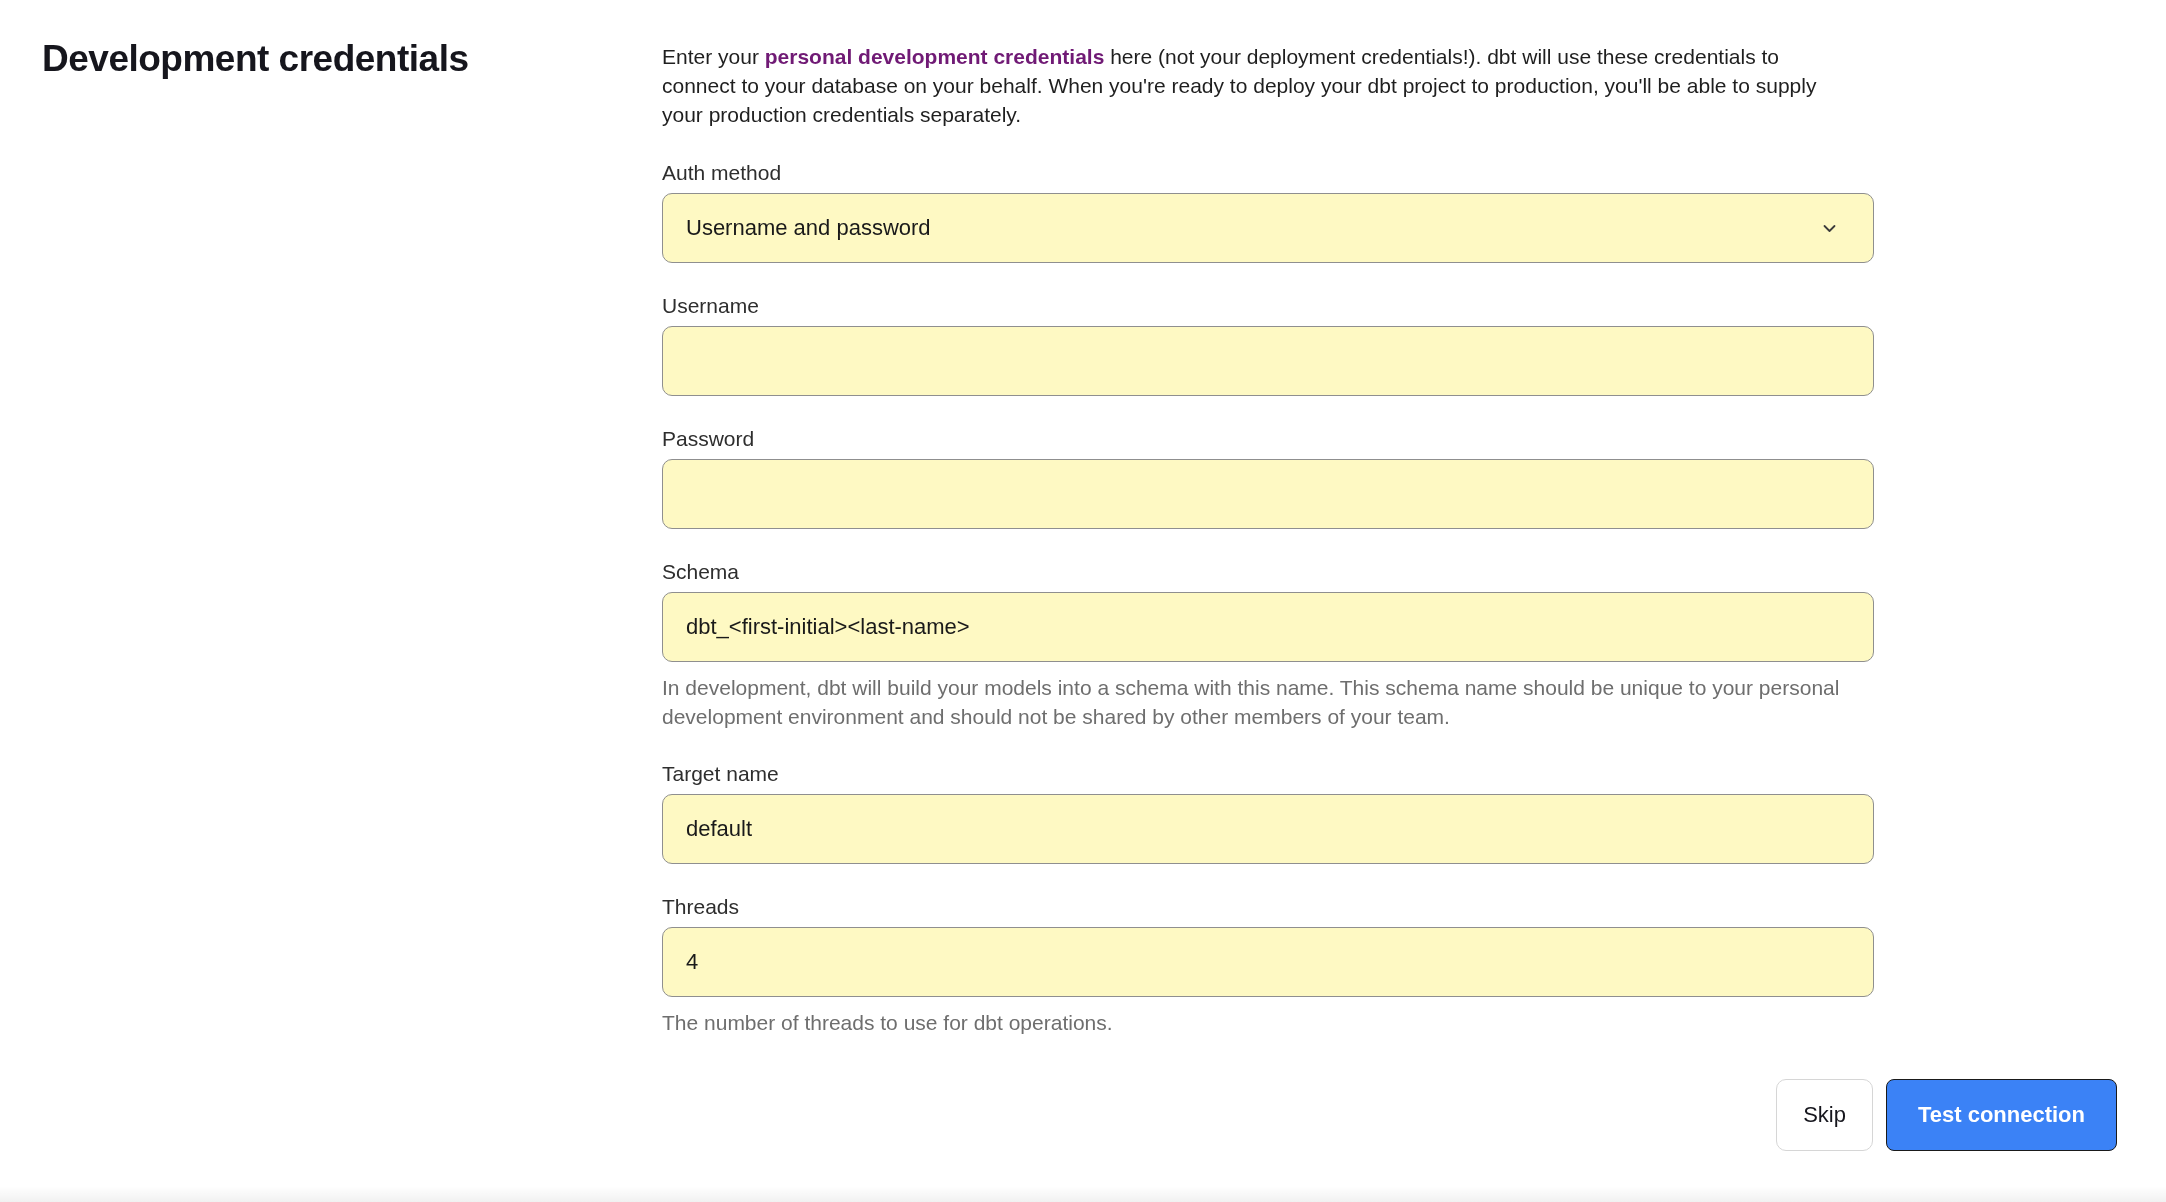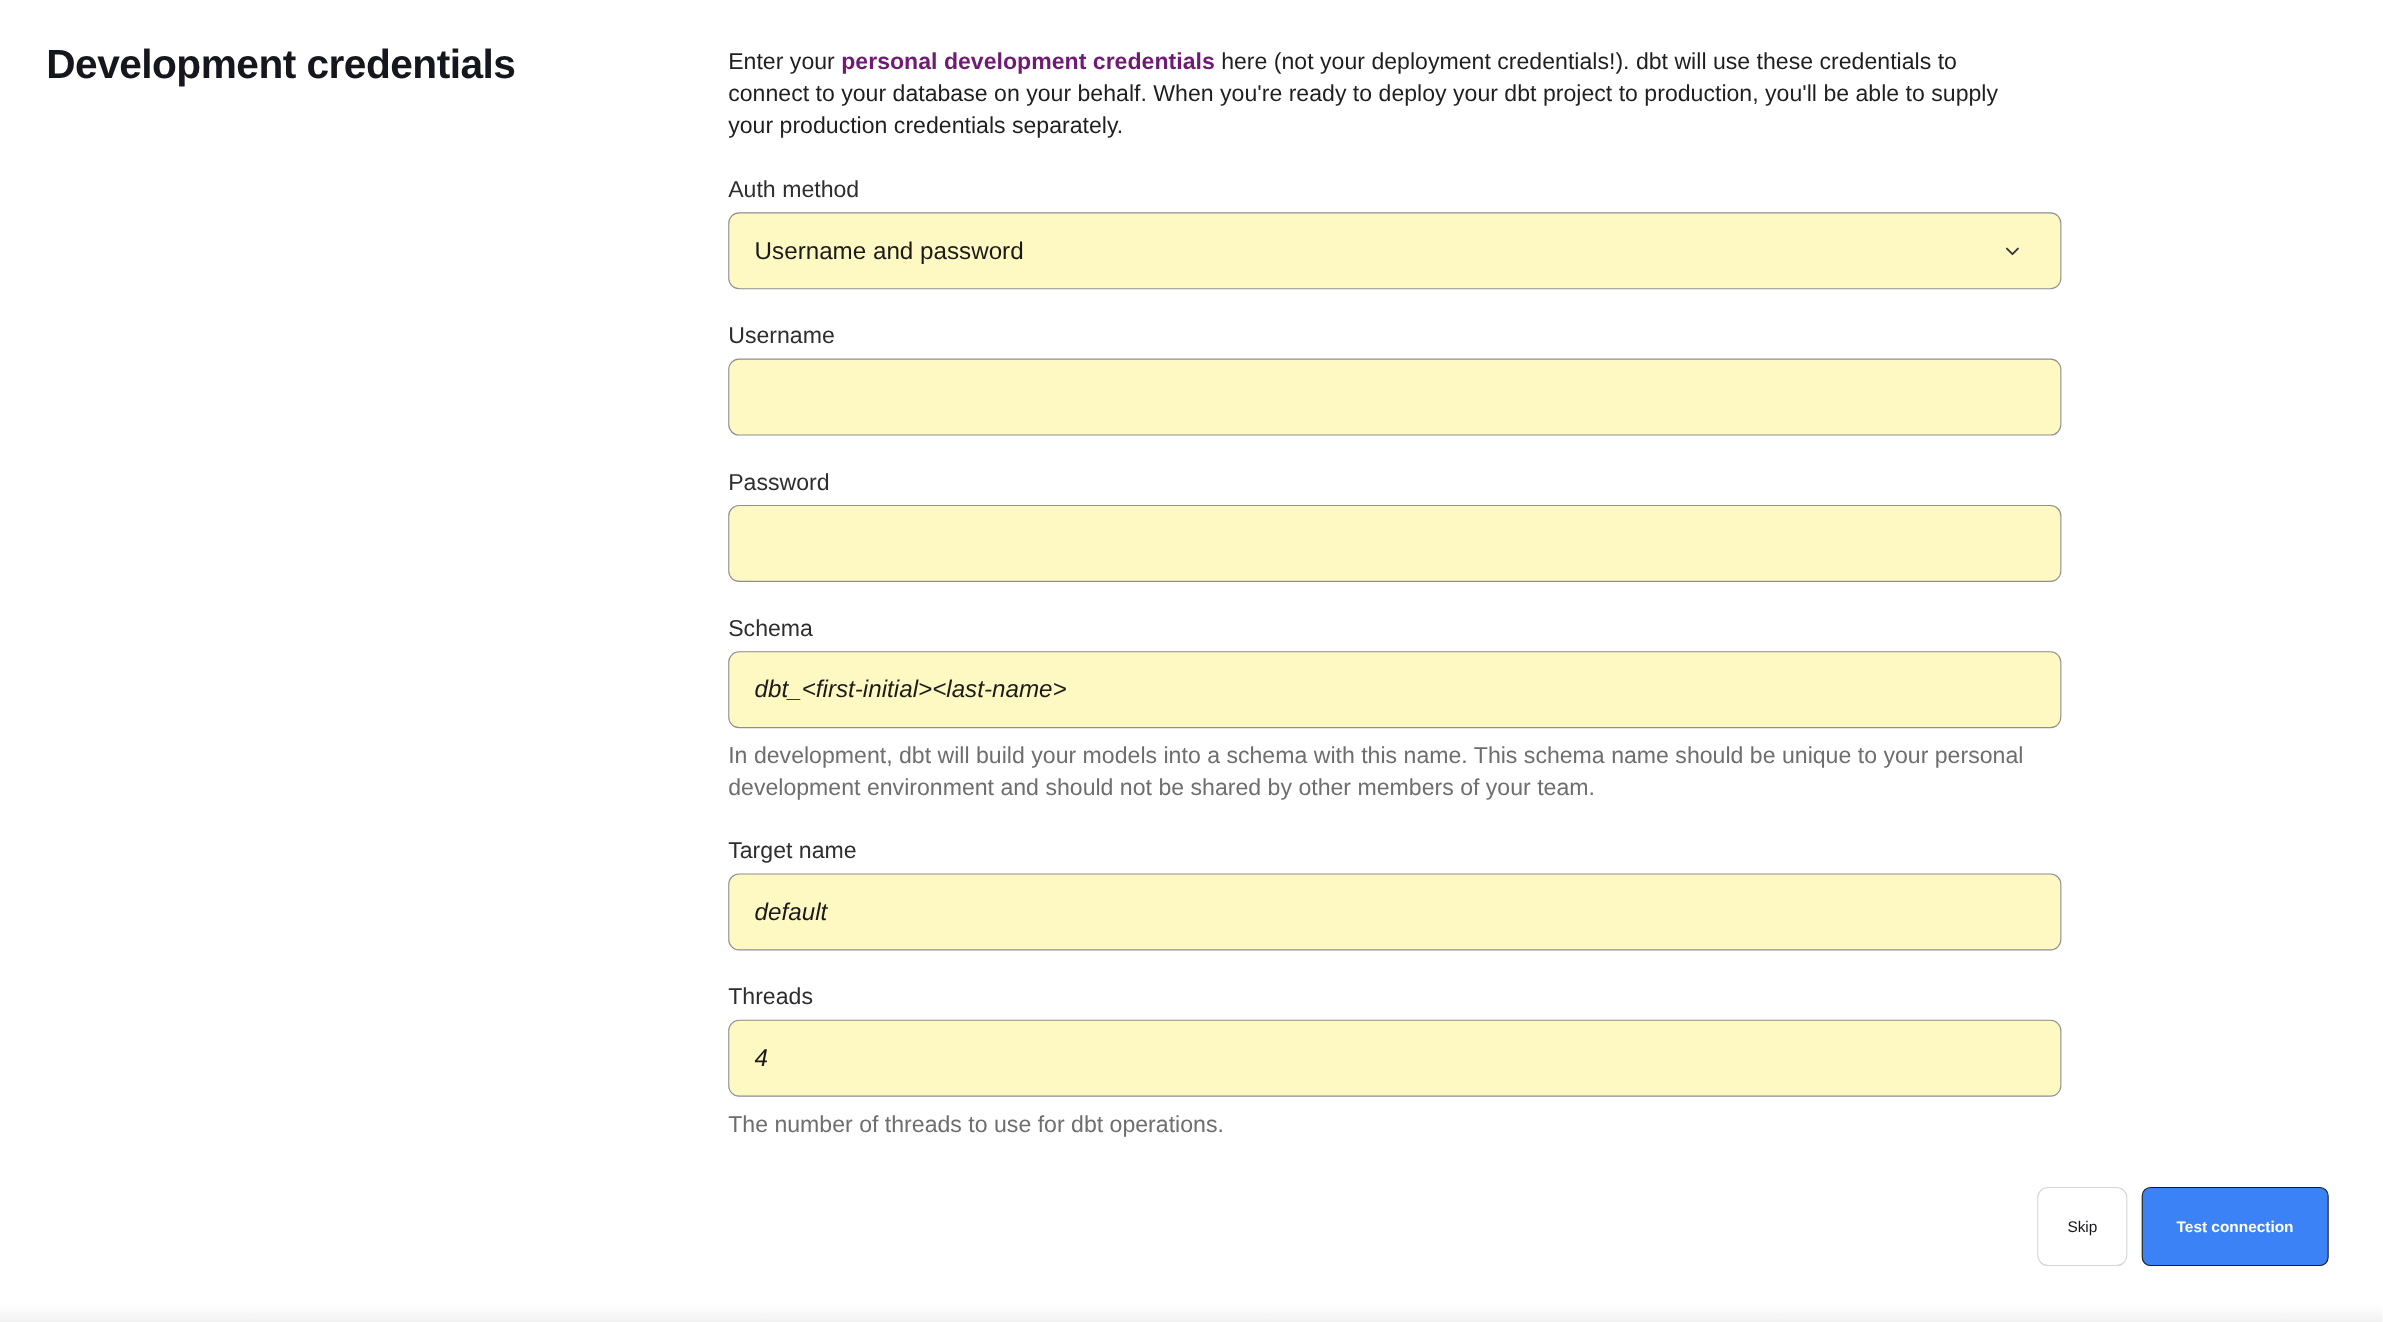--- a/index.html
+++ b/index.html
@@ -65,21 +65,21 @@
     justify-content: space-between;
     cursor: pointer;
   }
   .select-box .chevron {
     display: flex;
     align-items: center;
     margin-right: 11px;
     color: #3c3c3c;
   }
 
-  .text-input { display: block; outline: none; font-style: italic; }
+  .text-input { display: block; outline: none; }
   .text-input::placeholder { color: #9a9a9a; }
 
   .help-text {
     margin-top: 11px;
     font-size: 21px;
     line-height: 29px;
     color: #6e6e6e;
     max-width: 1195px;
   }
 
@@ -88,21 +88,21 @@
     right: 49px;
     bottom: 51px;
     display: flex;
     gap: 13px;
     align-items: center;
   }
   .btn {
     height: 72px;
     border-radius: 10px;
     font-family: "Liberation Sans", sans-serif;
-    font-size: 14px;
+    font-size: 22px;
     cursor: pointer;
     display: flex;
     align-items: center;
     justify-content: center;
   }
   .btn-secondary {
     background: #ffffff;
     border: 1.5px solid #d6d6d6;
     color: #16161d;
     font-weight: 500;

